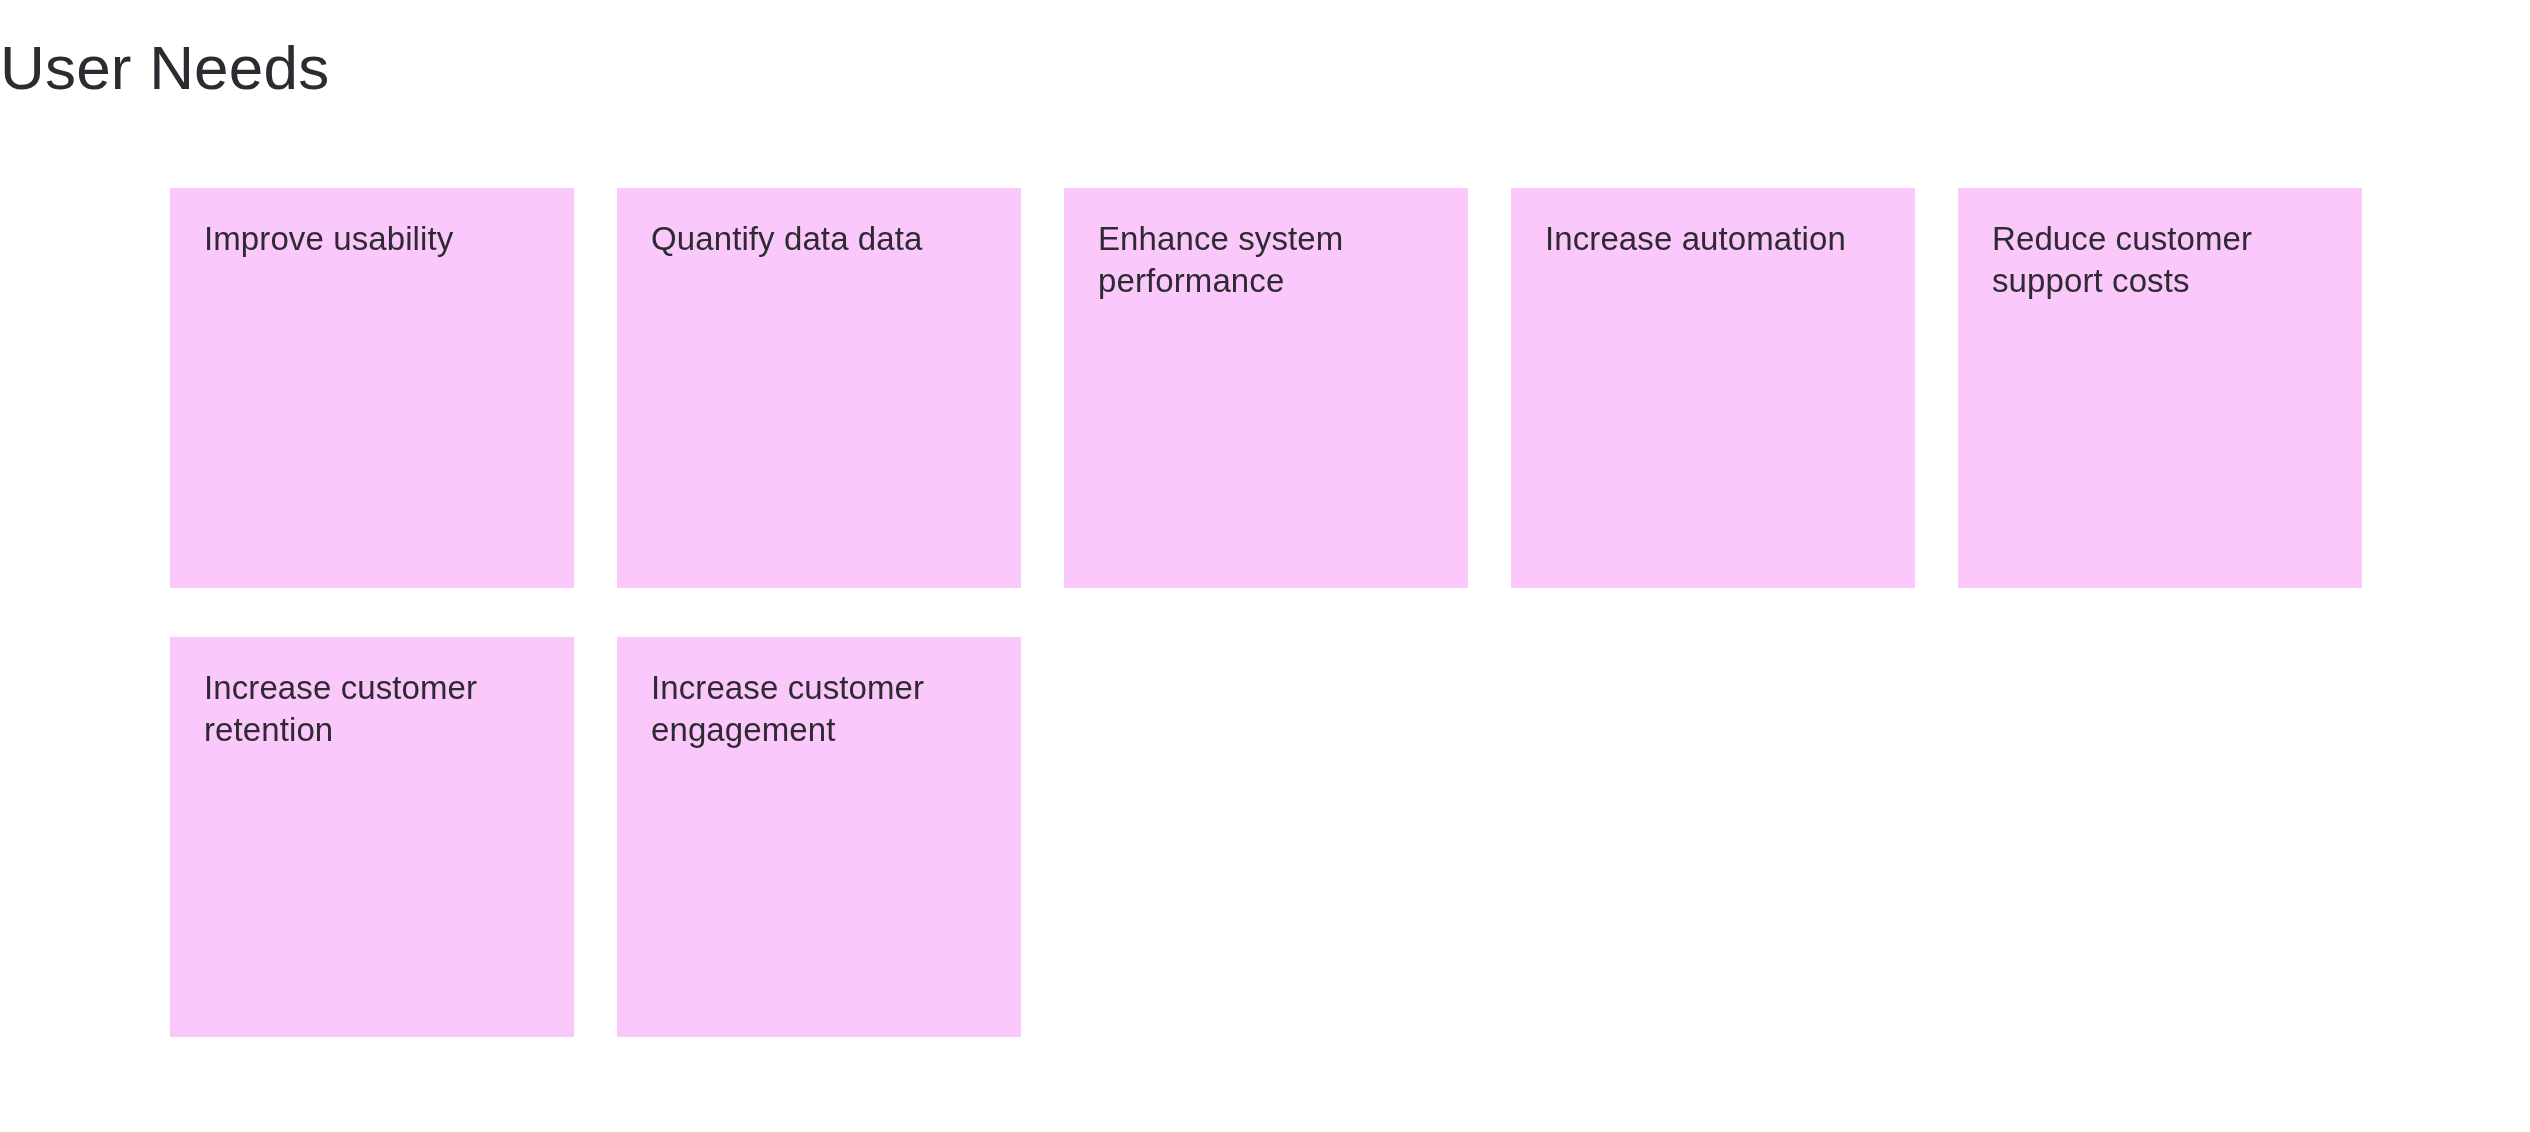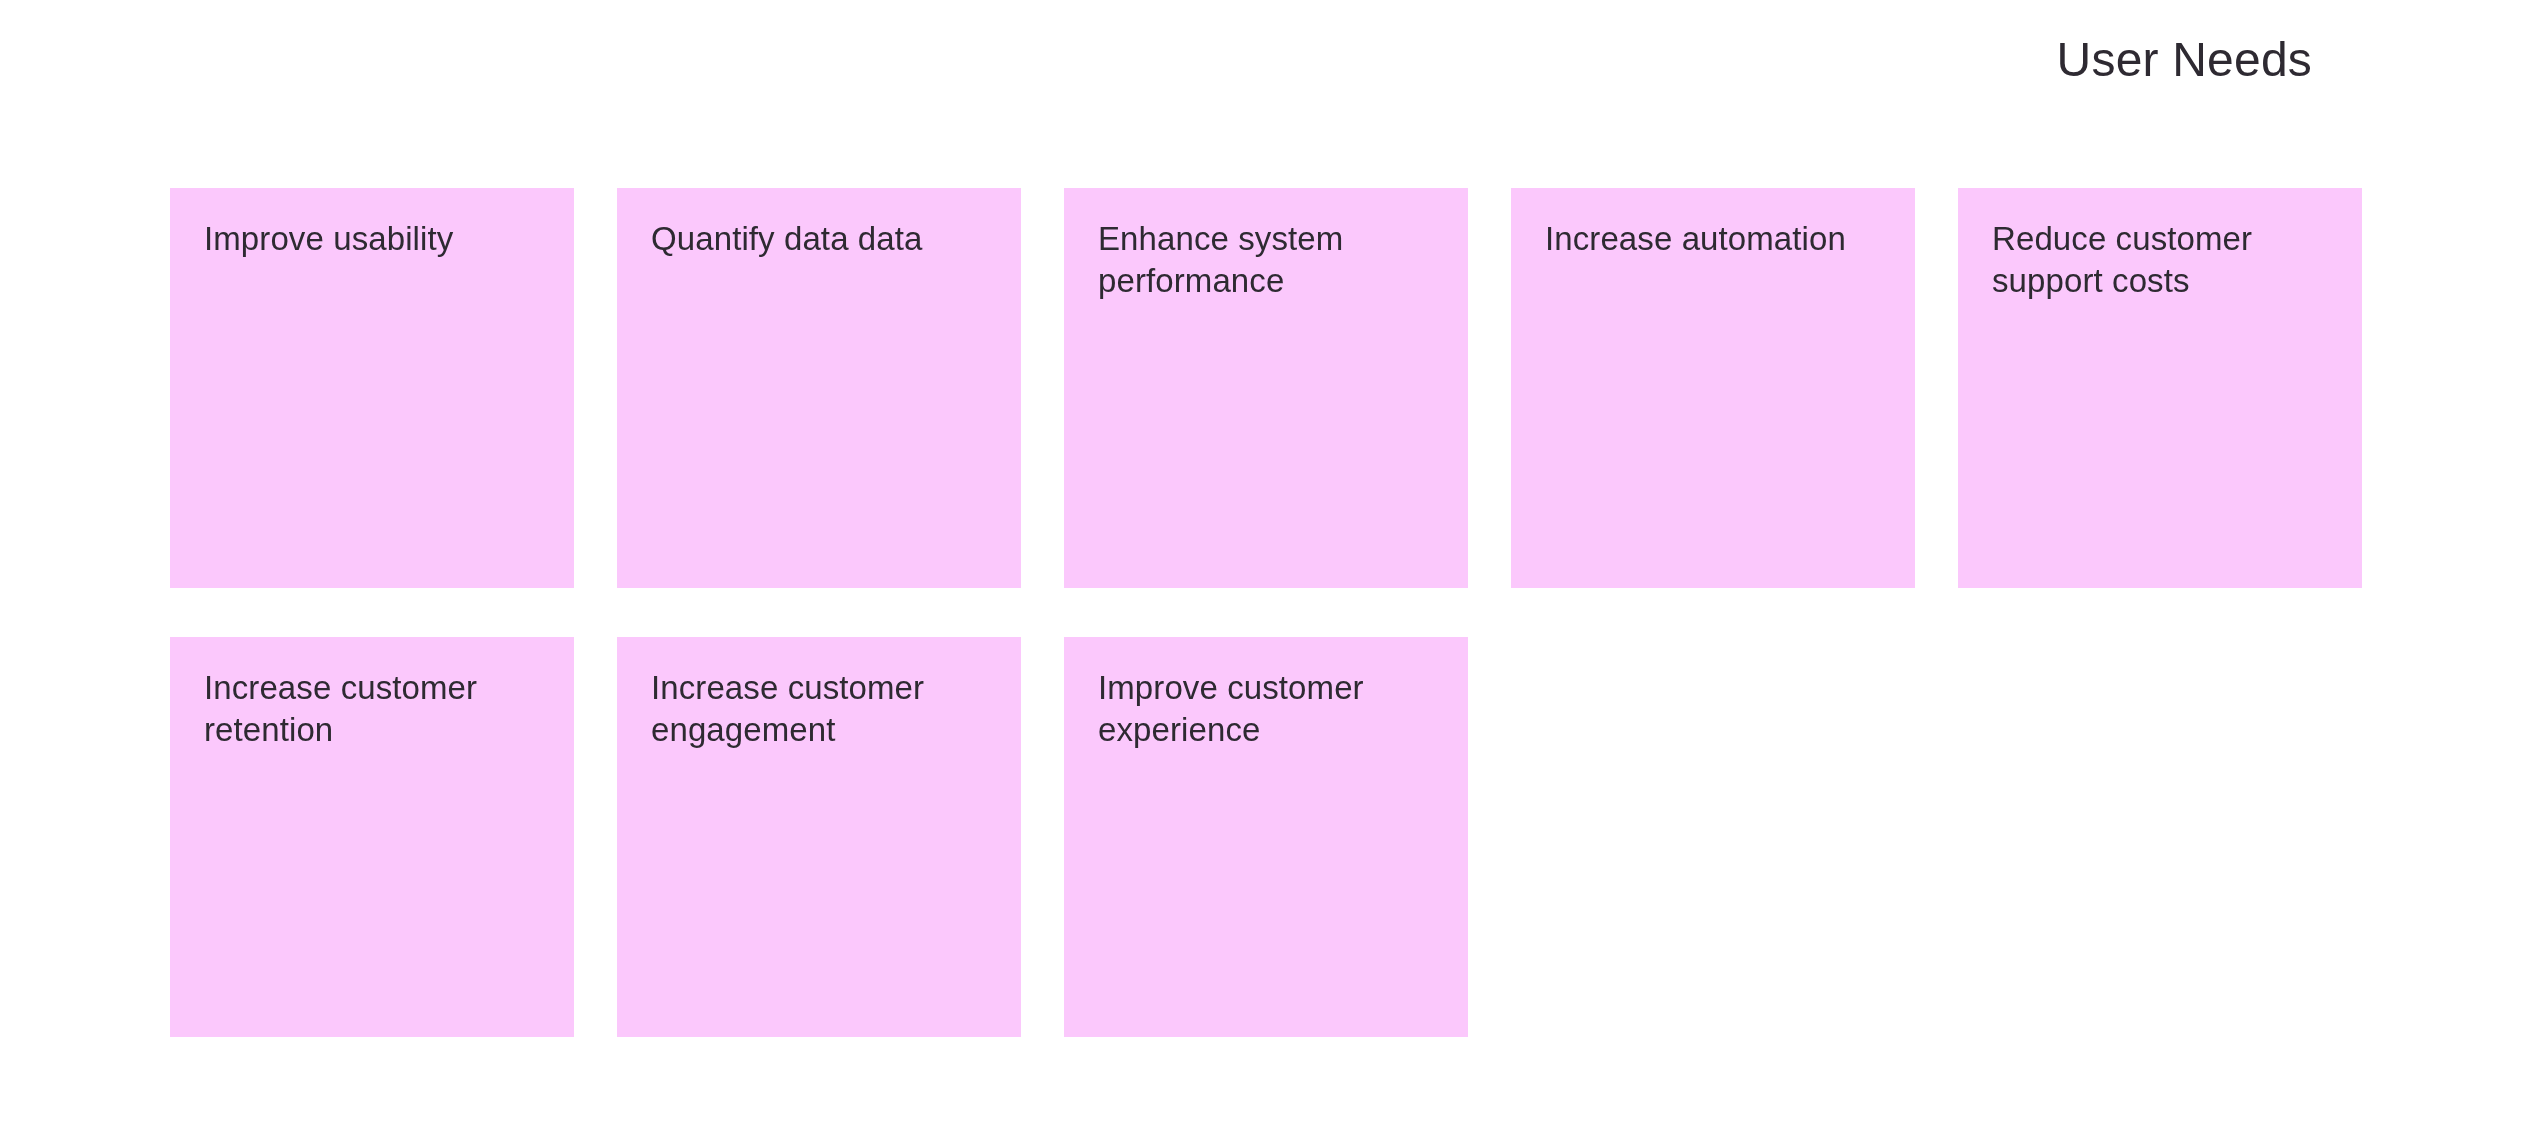--- a/index.html
+++ b/index.html
@@ -17,22 +17,22 @@
     width: 2530px;
     height: 1132px;
     background: #ffffff;
   }
 
   #page-title {
     position: absolute;
     left: 0;
     top: 32px;
     width: 2312px;
-    text-align: right;
-    font-size: 48px;
+    text-align: left;
+    font-size: 62px;
     font-weight: 400;
     line-height: 1.15;
     color: #2e2a32;
     letter-spacing: 0.2px;
   }
 
   #card-grid {
     position: absolute;
     left: 170px;
     top: 188px;
@@ -93,18 +93,15 @@
     </div>
 
     <div class="card">
       <span class="card-label">Increase customer retention</span>
     </div>
 
     <div class="card">
       <span class="card-label">Increase customer engagement</span>
     </div>
 
-    <div class="card">
-      <span class="card-label">Improve customer experience</span>
-    </div>
 
   </div>
 </div>
 
 </body></html>

